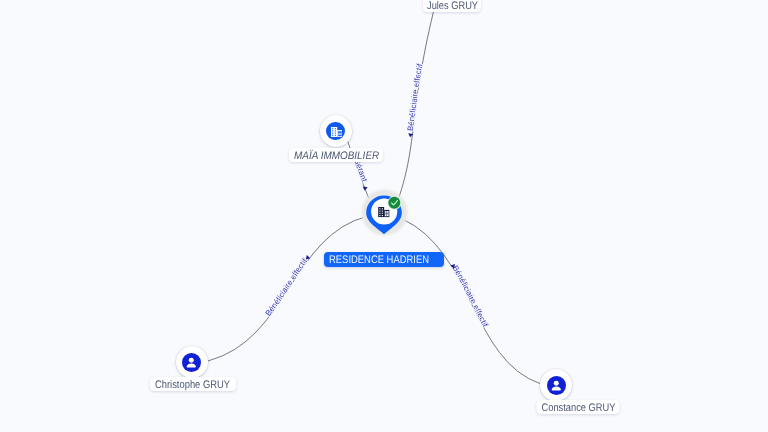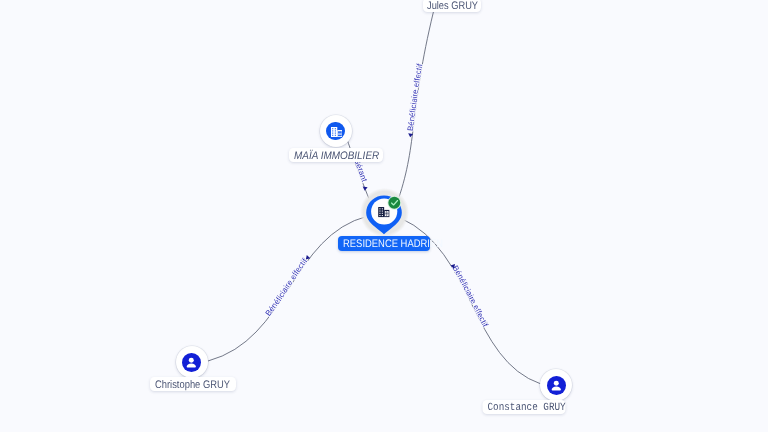--- a/index.html
+++ b/index.html
@@ -133,16 +133,16 @@
      </g>
    </g>
 
    <circle cx="394.3" cy="202.8" r="6.9" fill="#d6f0de"></circle>
    <circle cx="394.3" cy="202.8" r="5.95" fill="#19883f"></circle>
    <path d="M391.55 203.0 l2.0 2.0 l4.0 -4.5" stroke="#a8f0c0" stroke-width="1.15" fill="none" stroke-linecap="round" stroke-linejoin="round"></path>
  </svg>
 
  <div class="node-label" style="left:336px;top:147.5px;width:94px;font-style:italic;"><span class="lt" style="transform:scaleX(0.903);margin-left:5px;">MAÏA IMMOBILIER</span></div>
  <div class="node-label" style="left:451.6px;top:-2px;width:58px;"><span class="lt" style="transform:scaleX(0.843);margin-left:4.7px;">Jules GRUY</span></div>
- <div class="main-label" style="left:384px;top:236px;width:92px;height:14.5px;"><span class="lt" style="transform:scaleX(0.857);margin-left:5px;">RESIDENCE HADRIEN</span></div>
+ <div class="main-label" style="left:384px;top:252px;width:120px;height:14.5px;"><span class="lt" style="transform:scaleX(0.857);margin-left:5px;">RESIDENCE HADRIEN</span></div>
  <div class="node-label" style="left:192.5px;top:377px;width:86px;text-decoration:underline;"><span class="lt" style="transform:scaleX(0.852);margin-left:5.5px;">Christophe GRUY</span></div>
- <div class="node-label" style="left:524px;top:400px;width:83px;font-family:Liberation Mono, monospace;"><span class="lt" style="transform:scaleX(0.846);margin-left:5px;">Constance GRUY</span></div>
+ <div class="node-label" style="left:578px;top:400px;width:83px;"><span class="lt" style="transform:scaleX(0.846);margin-left:5px;">Constance GRUY</span></div>
 </div>
 
 </body></html>

